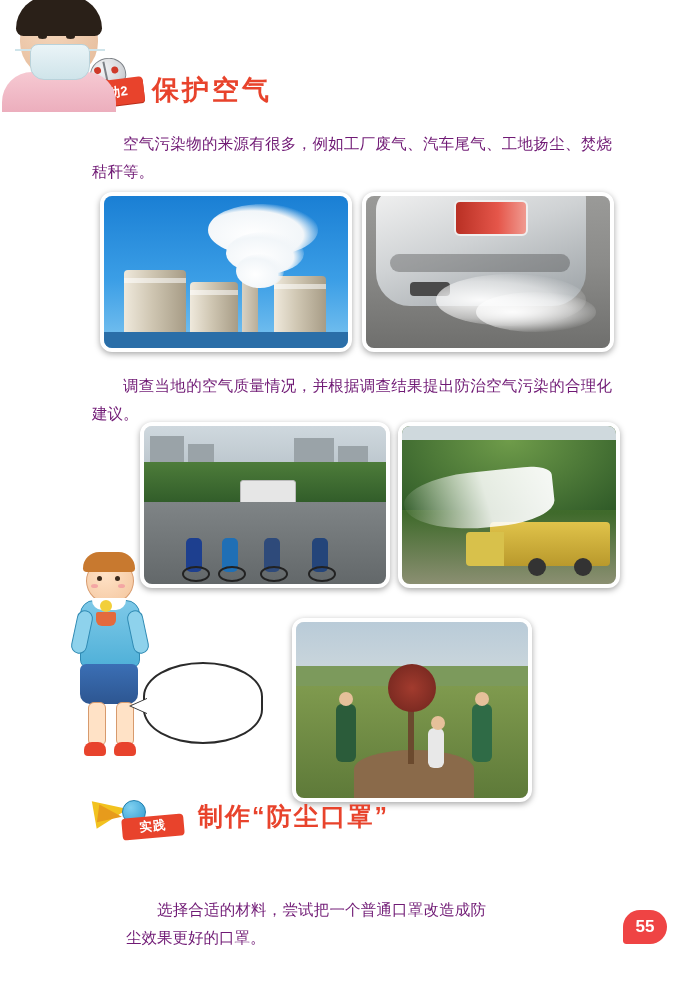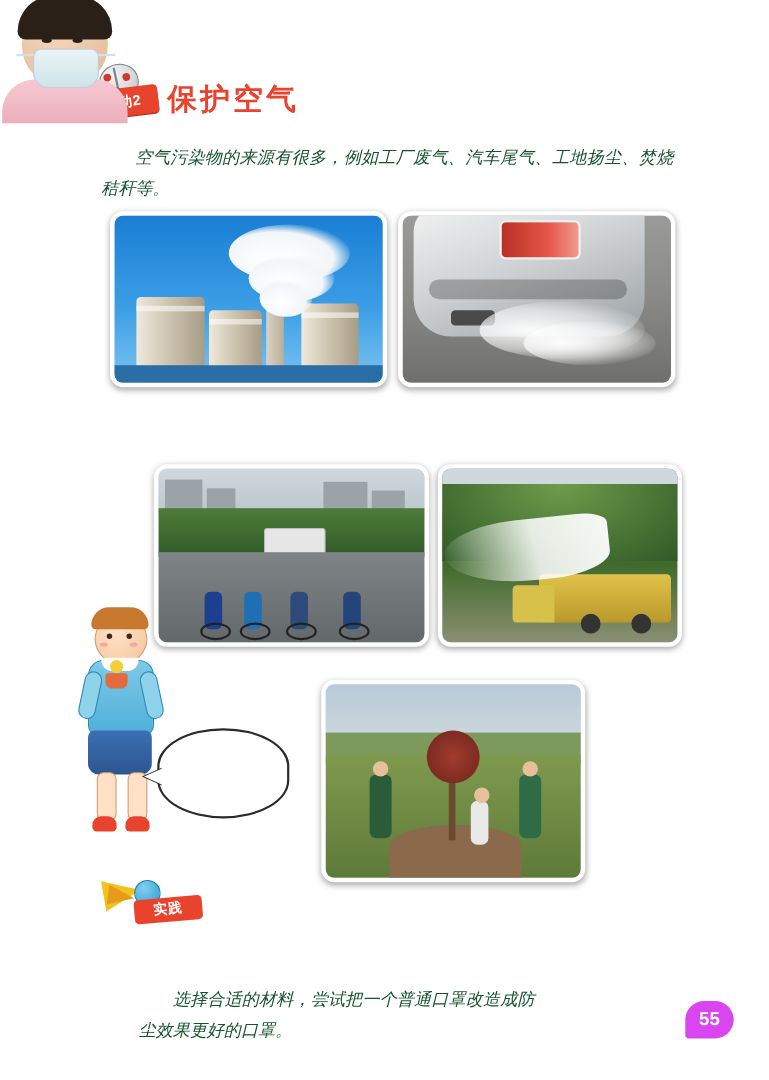--- a/index.html
+++ b/index.html
@@ -98,23 +98,22 @@
     letter-spacing: 3px;
     font-family: "Liberation Sans", sans-serif;
     text-align: center;
   }
 
   
   .para {
     position: absolute;
     font-size: 15.5px;
     line-height: 28px;
-    color: #14532d;
+    color: #701a75;
     text-align: justify;
-    font-style: italic;
   }
   .p1 { left: 92px; top: 130px; width: 520px; text-indent: 31px; }
   .p2 { left: 92px; top: 372px; width: 520px; text-indent: 31px; }
   .p3 { left: 126px; top: 848px; width: 360px; text-indent: 31px; margin-top: 48px; }
 
   
   .photo {
     position: absolute;
     border: 4px solid #ffffff;
     border-radius: 12px;
@@ -361,21 +360,21 @@
     font-family: "Liberation Sans", sans-serif;
   }
 
   
   .page-num {
     position: absolute;
     right: 32px;
     bottom: 38px;
     width: 44px;
     height: 34px;
-    background: #d946ef;
+    background: #ef4444;
     border-radius: 20px 20px 20px 4px;
     color: #ffffff;
     font-family: "Liberation Sans", sans-serif;
     font-size: 17px;
     font-weight: bold;
     display: flex;
     align-items: center;
     justify-content: center;
   }
 </style>
@@ -417,20 +416,21 @@
   <div class="photo ph-exhaust">
     <div class="bg"></div>
     <div class="car"></div>
     <div class="light"></div>
     <div class="shadowline"></div>
     <div class="pipe"></div>
     <div class="fume f1"></div>
     <div class="fume f2"></div>
   </div>
 
+  <div class="para p2">调查当地的空气质量情况，并根据调查结果提出防治空气污染的合理化建议。</div>
 
   <div class="photo ph-street">
     <div class="sky"></div>
     <div class="blds">
       <div class="bld" style="left:6px;width:34px;height:40px;"></div>
       <div class="bld" style="left:44px;width:26px;height:32px;"></div>
       <div class="bld" style="left:150px;width:40px;height:38px;"></div>
       <div class="bld" style="left:194px;width:30px;height:30px;"></div>
     </div>
     <div class="trees"></div>
@@ -499,20 +499,21 @@
 
   <div class="practice-head">
     <div class="prac-icon">
       <div class="plane"></div>
       <div class="plane2"></div>
       <div class="globe"></div>
     </div>
     <div class="prac-badge">
       <span>实践</span>
     </div>
+    <div class="prac-title">制作“防尘口罩”</div>
   </div>
 
   <div class="para p3">选择合适的材料，尝试把一个普通口罩改造成防尘效果更好的口罩。</div>
 
   <div class="ph-mask">
     <div class="shirt"></div>
     <div class="head"></div>
     <div class="hair"></div>
     <div class="eye l"></div>
     <div class="eye r"></div>

